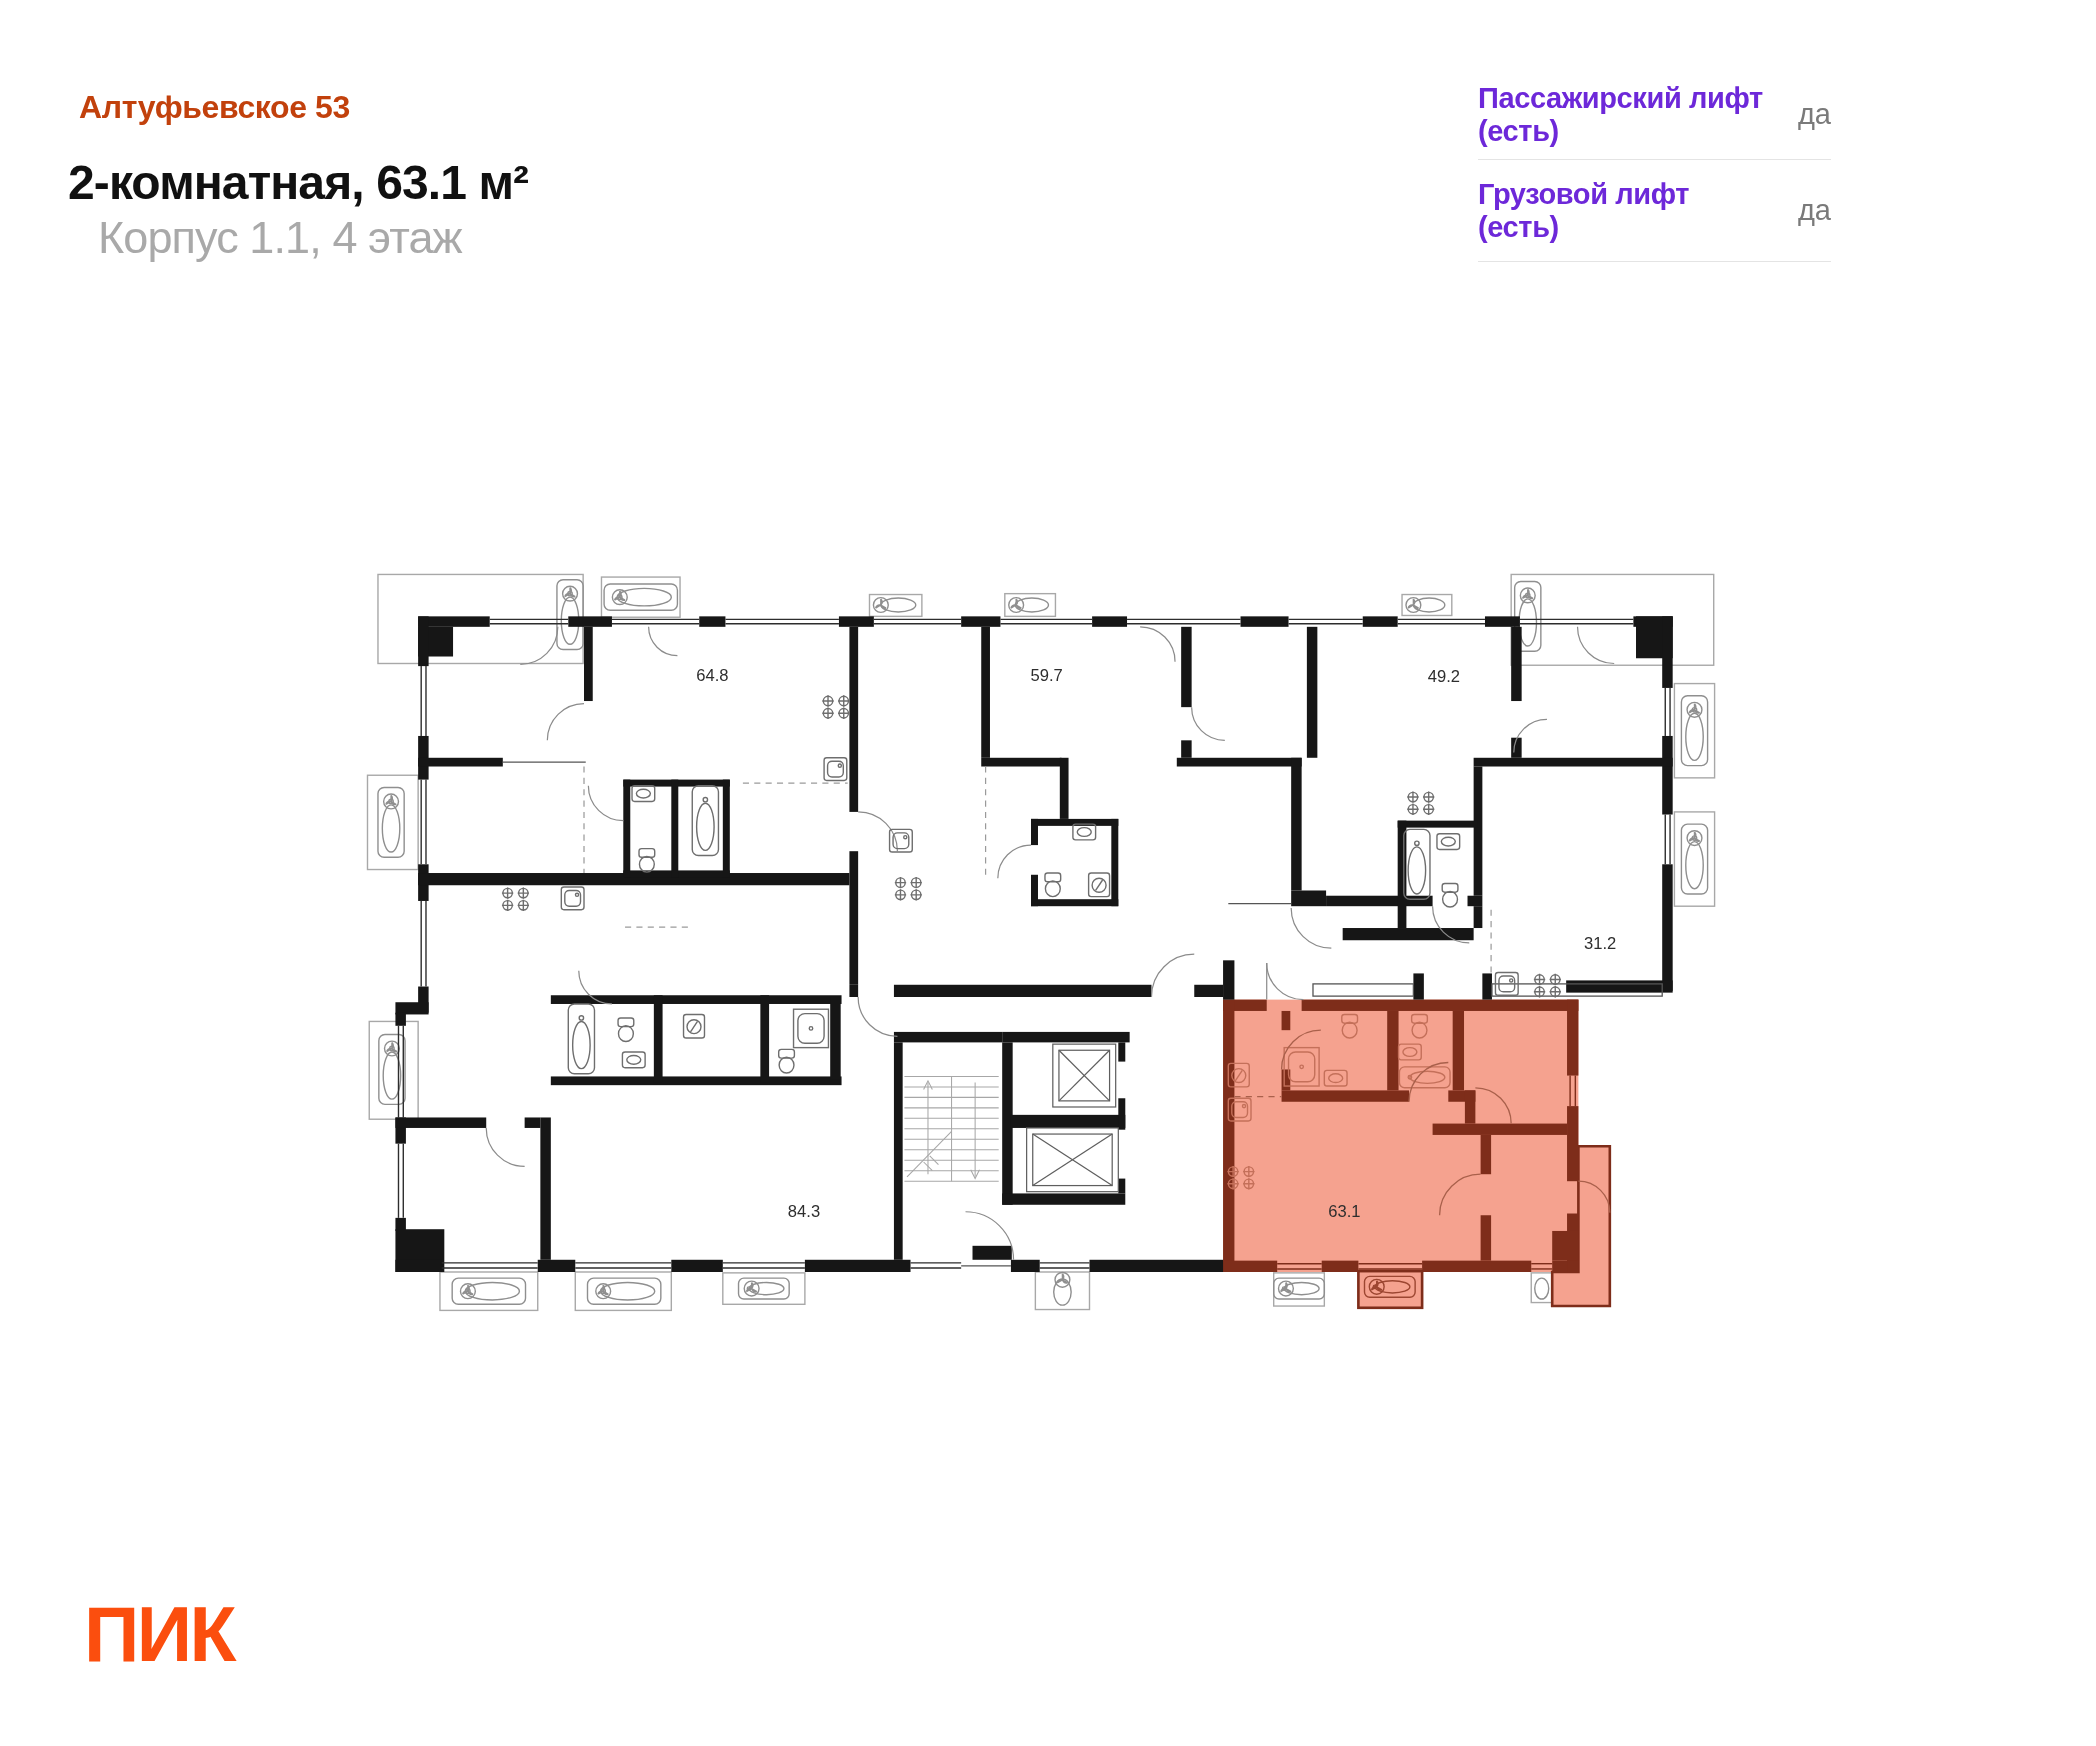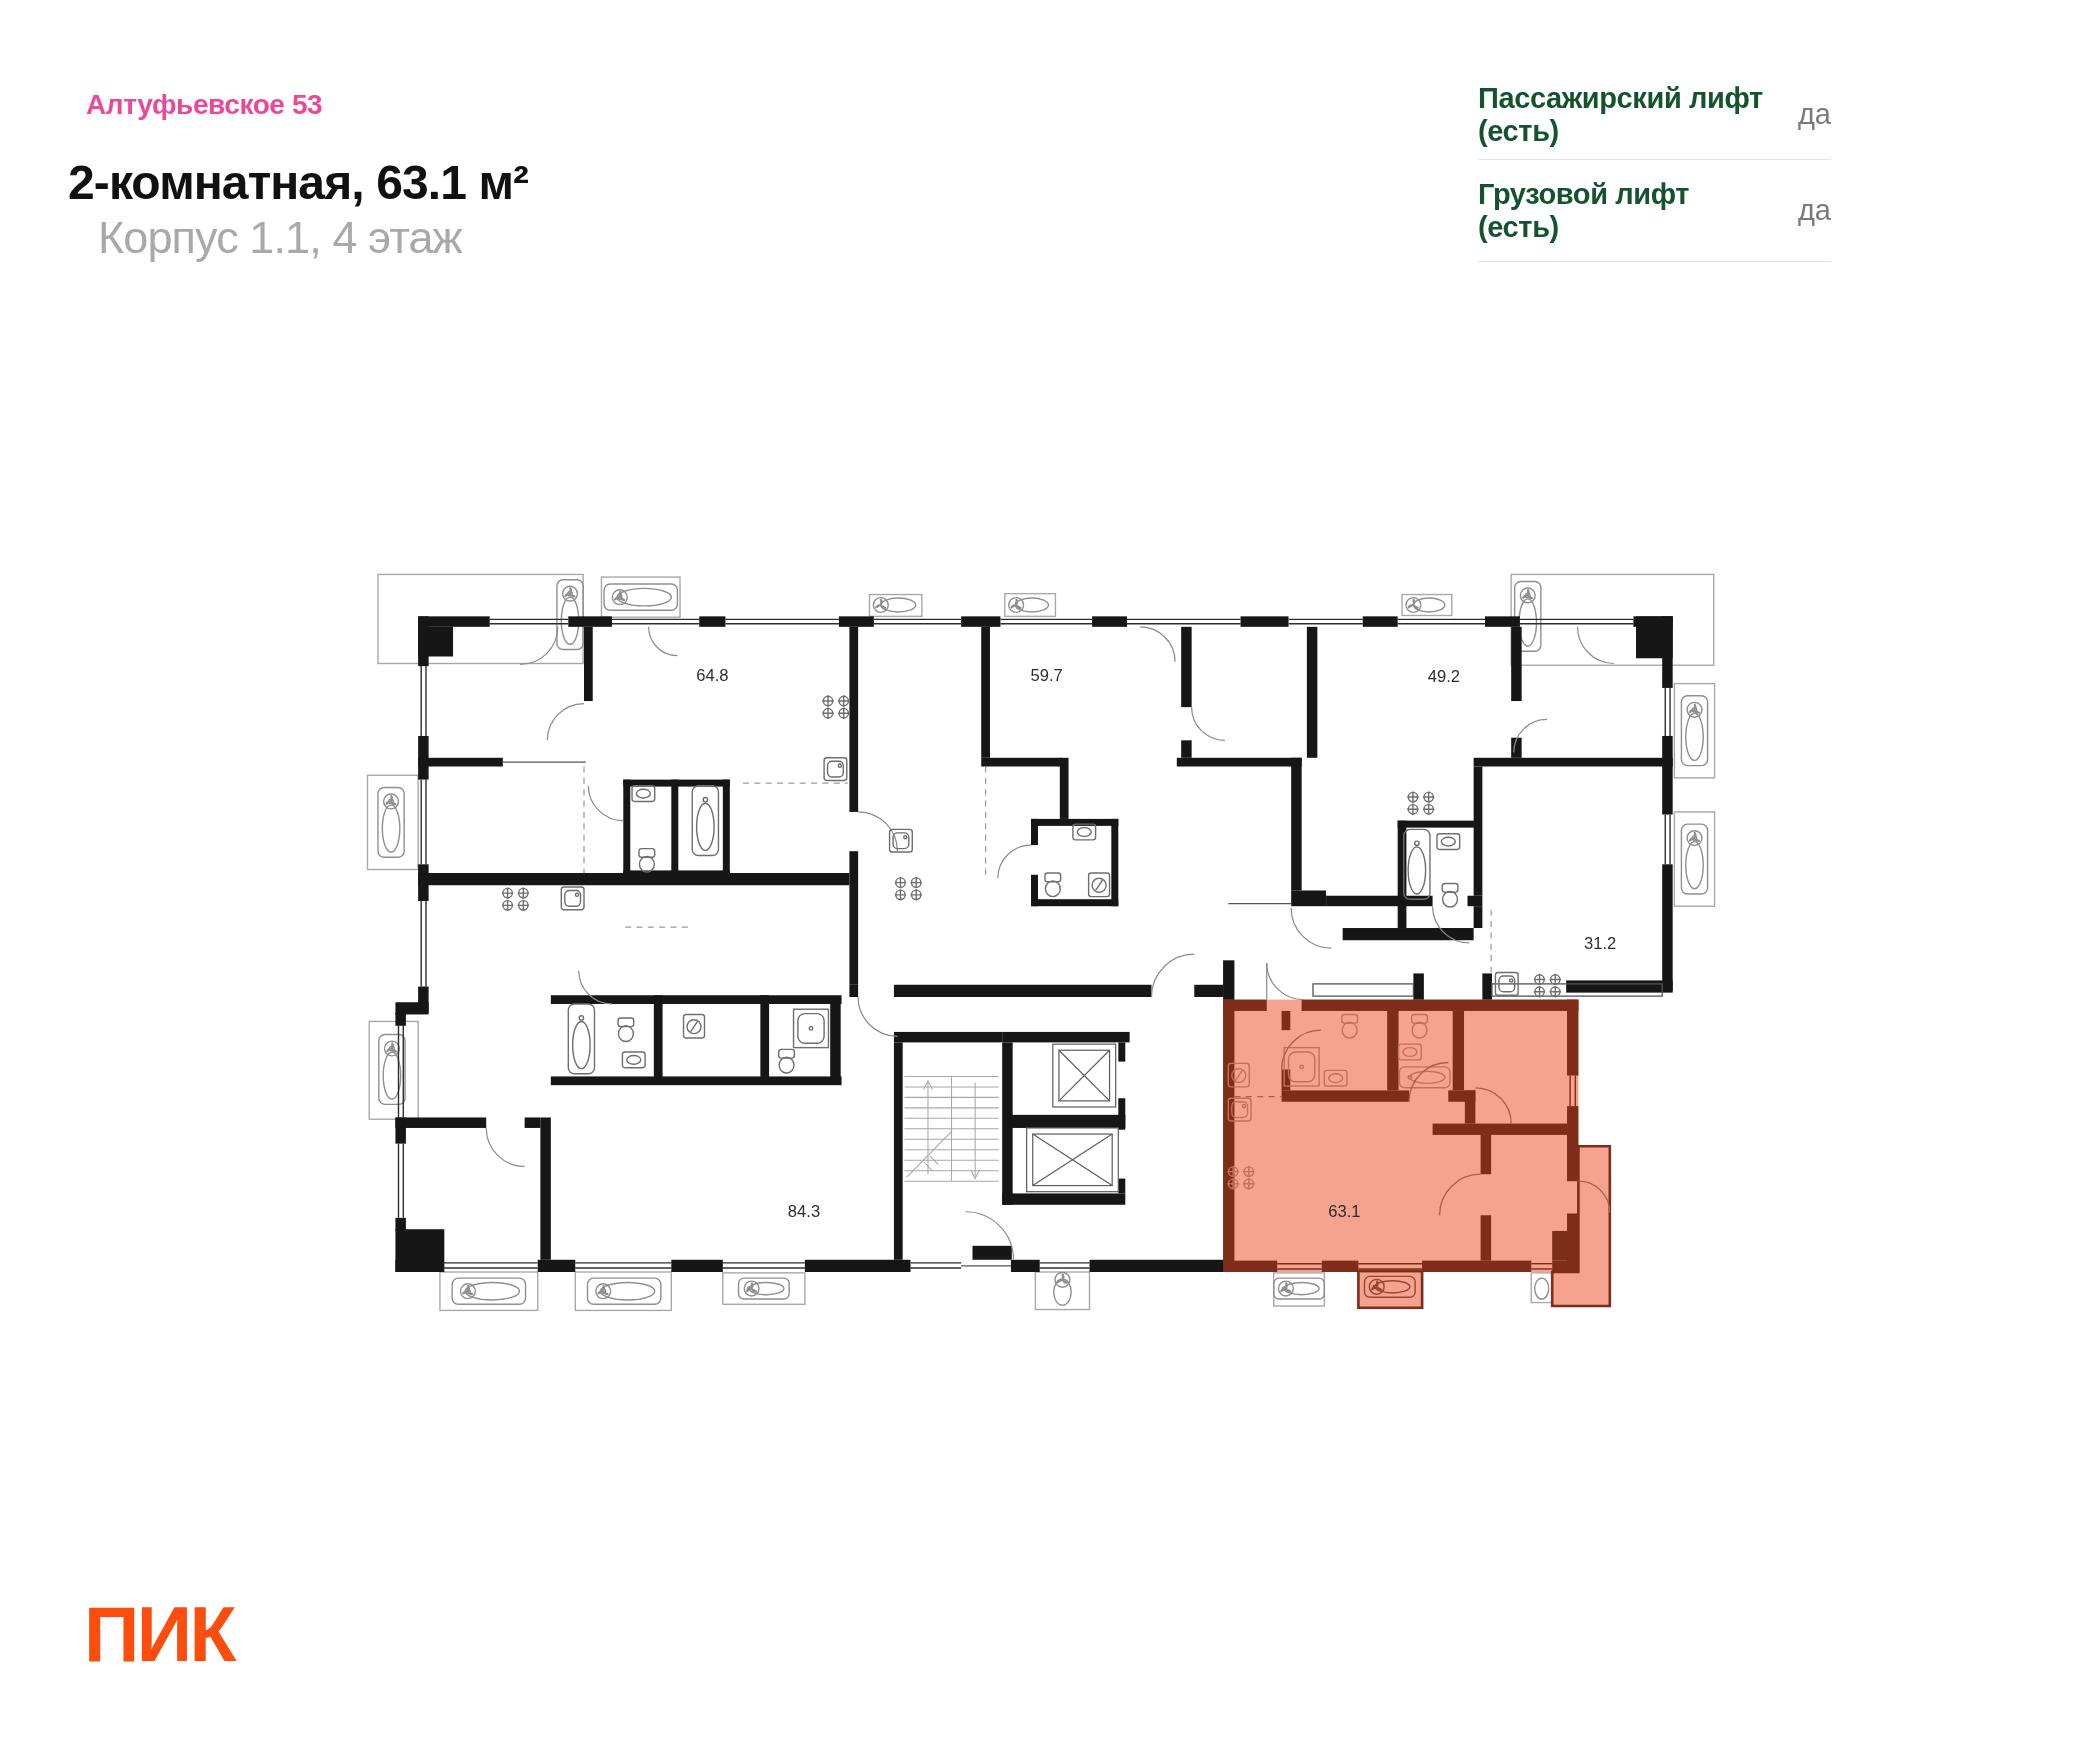--- a/index.html
+++ b/index.html
@@ -1,26 +1,26 @@
 <!DOCTYPE html>
 <html style="font-size:14px"><head>
 <meta charset="utf-8">
 <style>
   html,body{margin:0;padding:0;}
   body{width:2096px;height:1747px;position:relative;background:#ffffff;
        font-family:"Liberation Sans",sans-serif;overflow:hidden;}
   .abs{position:absolute;}
-  .project-name{left:86px;top:89px;font-size:28px;font-weight:600;color:#ec4899;letter-spacing:-0.4px;}
+  .project-name{left:79px;top:89px;font-size:32px;font-weight:600;color:#c2410c;letter-spacing:-0.4px;}
   .apt-title{left:68px;top:155px;font-size:48px;font-weight:700;color:#111;letter-spacing:-0.9px;}
   .apt-subtitle{left:98px;top:212px;font-size:45px;font-weight:500;color:#a9a9a9;letter-spacing:-0.9px;}
   .info-panel{left:1478px;top:70px;width:353px;}
   .info-row{display:flex;justify-content:space-between;align-items:center;border-bottom:1.7px solid #e4e4e4;}
   .info-row.r1{height:89px;}
   .info-row.r2{height:101px;gap:28px;}
-  .info-label{font-size:29px;font-weight:600;color:#14532d;letter-spacing:-0.4px;}
+  .info-label{font-size:29px;font-weight:600;color:#6d28d9;letter-spacing:-0.4px;}
   .info-value{font-size:29px;font-weight:400;color:#7a7a7a;margin-left:32px;}
   .logo{left:84px;top:1590px;font-size:77px;font-weight:800;color:#FB4E0E;letter-spacing:-2.6px;}
   
   .wall{fill:#161616;}
   .mwall{fill:#7E2D1A;}
   .win{stroke:#2d2d2d;stroke-width:1.6;}
   .mwin{stroke:#7E2D1A;stroke-width:1.6;}
   .thin{stroke:#555;stroke-width:1.5;fill:none;}
   .bal{fill:#ffffff;stroke:#a8a8a8;stroke-width:1.6;}
   .sbal{fill:#F5A28F;stroke:#7E2D1A;stroke-width:3;}

